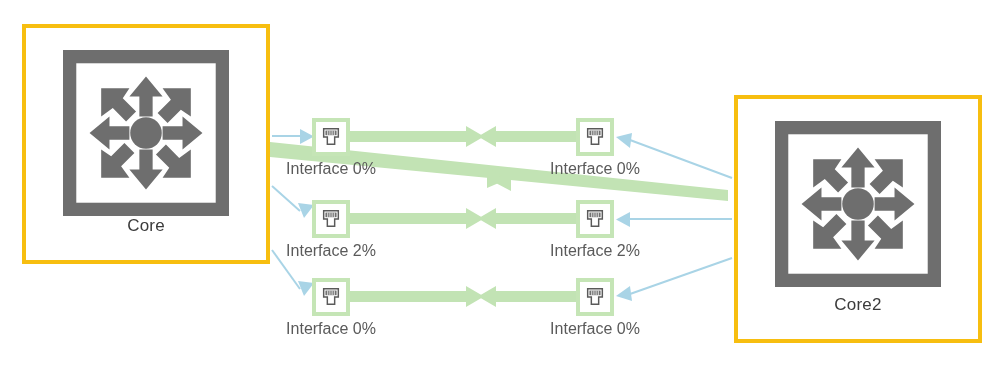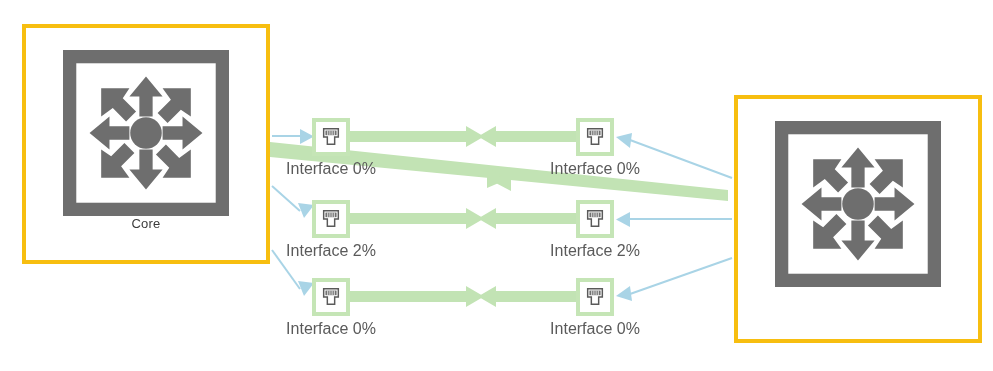--- a/index.html
+++ b/index.html
@@ -11,21 +11,21 @@
 
   
   .node{position:absolute;background:#ffffff;border:4px solid #F7BE10;
         box-sizing:border-box;z-index:3;}
   #node-core {left:22px;  top:24px;  width:248px; height:240px;}
   #node-core2{left:734px; top:95px;  width:248px; height:248px;}
   .node-icon{position:absolute;left:50%;transform:translateX(-50%);}
   #node-core  .node-icon{top:22px;}
   #node-core2 .node-icon{top:22px;}
   .node-label{position:absolute;left:0;width:100%;text-align:center;
-              font-size:13px;color:#3b3b3b;letter-spacing:.2px;}
+              font-size:17px;color:#3b3b3b;letter-spacing:.2px;}
   #node-core  .node-label{top:188px;}
   #node-core2 .node-label{top:196px;}
 
   
   .iface{position:absolute;z-index:3;}
   .iface-box{width:38px;height:38px;box-sizing:border-box;
              border:4px solid #C5E5B6;background:#ffffff;
              display:flex;align-items:center;justify-content:center;}
   .iface-label{position:absolute;top:42px;left:50%;transform:translateX(-50%);
                white-space:nowrap;font-size:16px;color:#5a5a5a;}
@@ -133,20 +133,21 @@
           <polygon points="50,84 40,72 46,72 46,60 54,60 54,72 60,72"></polygon>
           <polygon points="16,50 28,40 28,46 40,46 40,54 28,54 28,60"></polygon>
           <polygon points="84,50 72,60 72,54 60,54 60,46 72,46 72,40"></polygon>
           <polygon points="23,23 40,23 36,29 44,37 38,43 30,35 23,40"></polygon>
           <polygon points="77,23 77,40 71,36 63,44 57,38 65,30 60,23"></polygon>
           <polygon points="23,77 23,60 29,64 37,56 43,62 35,70 40,77"></polygon>
           <polygon points="77,77 60,77 64,71 56,63 62,57 70,65 77,60"></polygon>
         </g>
       </svg>
     </div>
+    <div class="node-label">Core2</div>
   </div>
 
   <div class="iface" id="if-l1">
     <div class="iface-box">
       <svg width="22" height="22" viewBox="0 0 24 24">
         <path d="M4 3 H20 V12 H16 V20 H8 V12 H4 Z" fill="none" stroke="#5a5a5a" stroke-width="1.6"></path>
         <rect x="6" y="5" width="12" height="5" fill="#5a5a5a"></rect>
         <g stroke="#ffffff" stroke-width="0.9">
           <line x1="8" y1="5" x2="8" y2="10"></line>
             <line x1="10" y1="5" x2="10" y2="10"></line>

